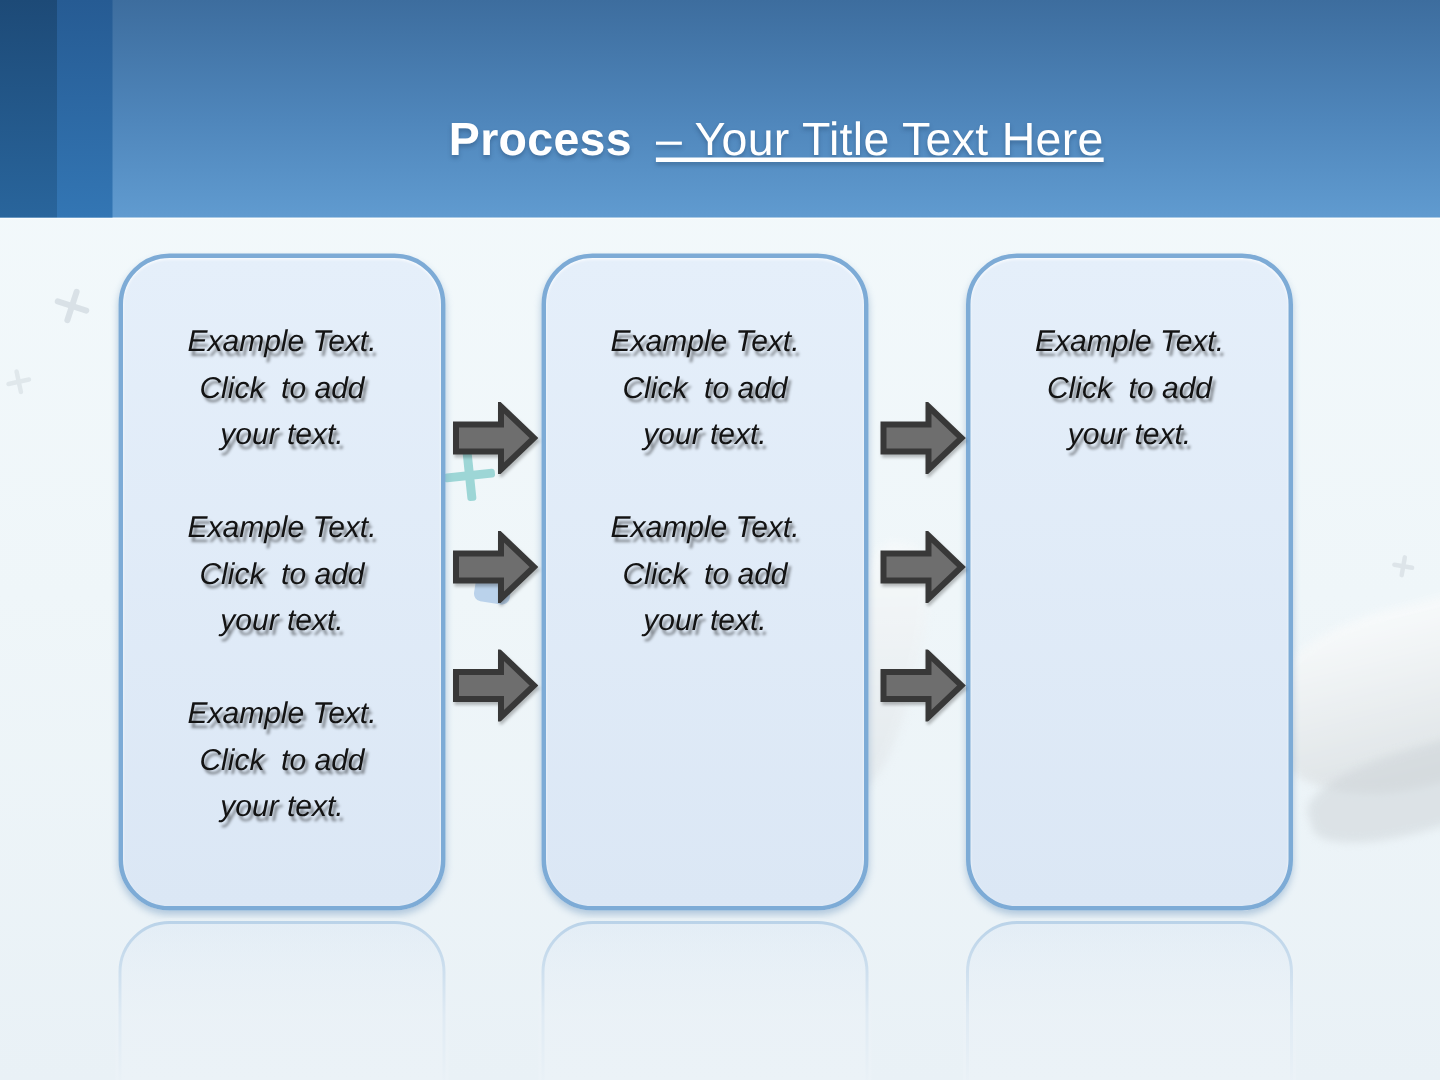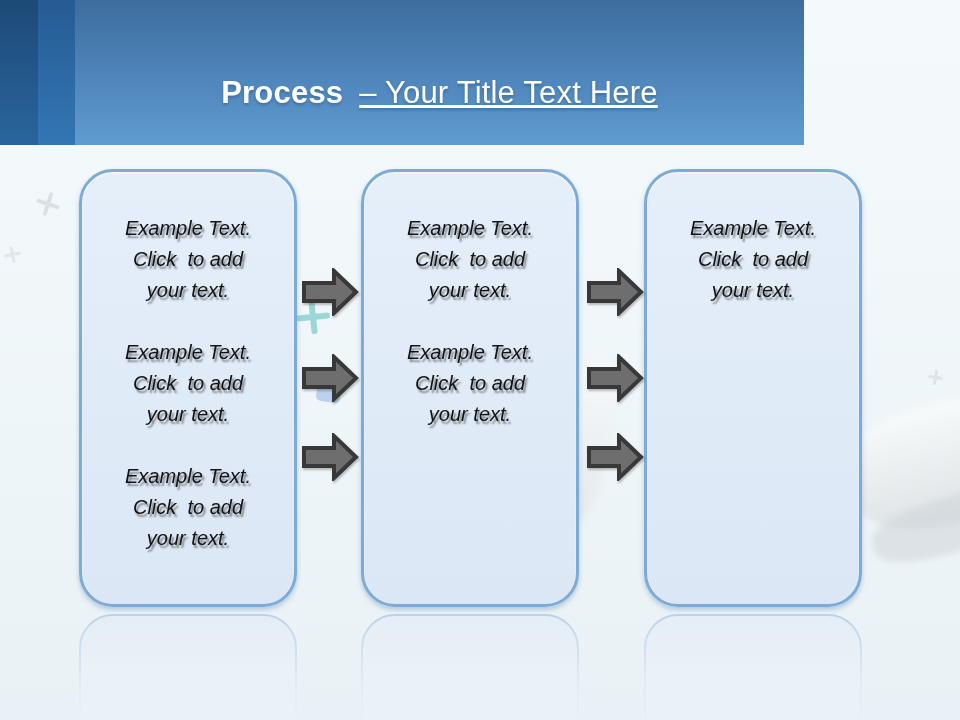--- a/index.html
+++ b/index.html
@@ -1,20 +1,20 @@
 <!DOCTYPE html>
 <html><head>
 <meta charset="utf-8">
 <style>
   html,body{margin:0;padding:0;background:#cfd6dc;font-family:"Liberation Sans","DejaVu Sans",sans-serif;}
   .slide{position:relative;width:960px;height:720px;overflow:hidden;
          background:linear-gradient(180deg,#f4fafc 0%,#eff6f9 55%,#e9f1f6 100%);}
 
   
-  .header{position:absolute;left:0;top:0;width:804px;height:145px;
+  .header{position:absolute;left:0;top:0;width:960px;height:145px;
           background:linear-gradient(180deg,#3d6d9e 0%,#4f86bb 55%,#609bd0 100%);
           box-shadow:0 1px 0 rgba(255,255,255,0.6);}
   .stripe-a{position:absolute;left:0;top:0;width:38px;height:145px;
             background:linear-gradient(180deg,#1d4a77 0%,#29659c 100%);}
   .stripe-b{position:absolute;left:38px;top:0;width:37px;height:145px;
             background:linear-gradient(180deg,#265b93 0%,#3376b4 100%);}
   .title{position:absolute;left:75px;right:0;top:0;height:145px;
          display:flex;align-items:center;justify-content:center;
          color:#ffffff;font-size:31px;letter-spacing:0.2px;
          text-shadow:0 2px 3px rgba(25,55,90,0.35);white-space:pre;}

